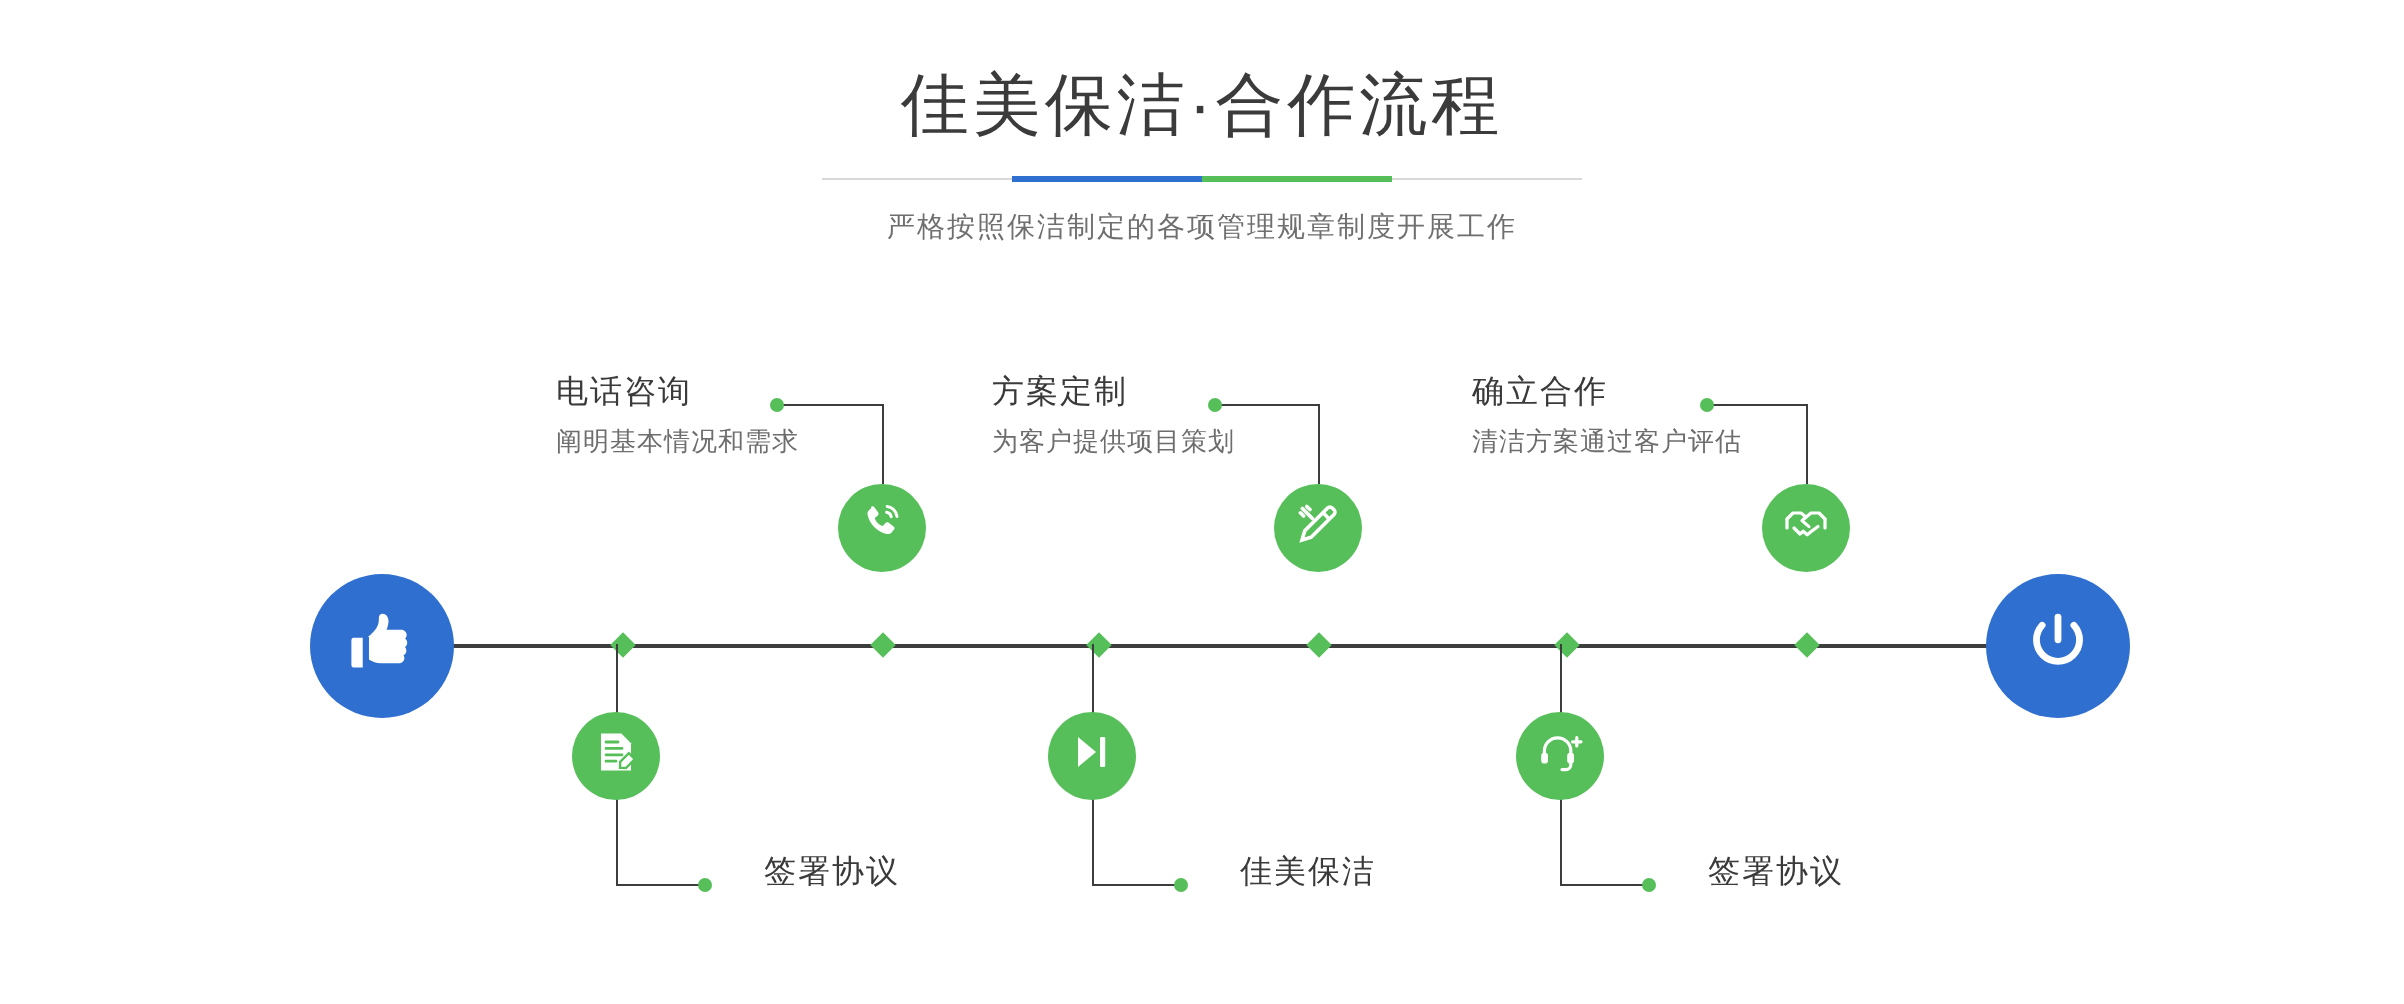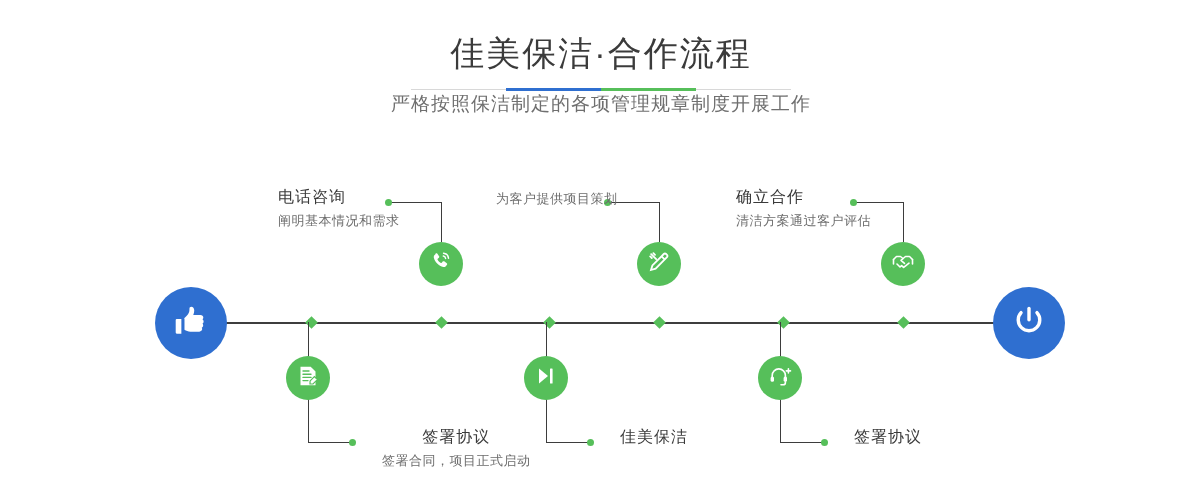--- a/index.html
+++ b/index.html
@@ -57,21 +57,22 @@
   }
   .rule-green {
     position: absolute;
     left: 190px;
     top: 0;
     width: 95px;
     height: 3px;
     background: #56bf5a;
   }
   .subtitle {
-    font-size: 19px;
+    margin-top: 14px;
+    font-size: 14px;
     color: #6f6f6f;
     letter-spacing: 1px;
   }
 
   
   .axis {
     position: absolute;
     left: 163px;
     top: 322px;
     width: 876px;
@@ -211,39 +212,39 @@
     <span>
       <svg width="24" height="24" viewBox="0 0 24 24" fill="#ffffff" aria-hidden="true">
         <path d="M4.5 2.8h10.2l4.8 4.8v13.6H4.5z" fill="#ffffff"></path>
         <path d="M7 7h6M7 10.2h8M7 13.4h8M7 16.6h5" stroke="#56bf5a" stroke-width="1.4" stroke-linecap="round"></path>
         <path d="M18.4 12.6l3 3-4.4 4.4-3-.1.1-3z" fill="#ffffff" stroke="#56bf5a" stroke-width="1.2"></path>
       </svg>
     </span>
   </div>
   <div class="label below" style="left:356px; top:426px;">
     <div class="lab-title">签署协议</div>
-    <div class="lab-desc">签署合同，项目正式启动</div>
   </div>
 
   <div class="node-dot" style="left:545px;"></div>
   <div class="node-dot" style="left:655px;"></div>
   <div class="connector conn-v" style="left:659px; top:202px; height:40px;"></div>
   <div class="connector conn-h" style="left:610px; top:202px; width:50px;"></div>
   <div class="tip-dot" style="left:604px; top:199px;"></div>
   <div class="bubble" style="left:637px; top:242px;">
     <span>
       <svg width="24" height="24" viewBox="0 0 24 24" fill="none" stroke="#ffffff" stroke-width="1.8" stroke-linecap="round" aria-hidden="true">
         <path d="M4 20l4.6-1.4L20 7.2a1.6 1.6 0 0 0 0-2.3l-.9-.9a1.6 1.6 0 0 0-2.3 0L5.4 15.4z"></path>
         <path d="M14.8 6.6l2.6 2.6"></path>
         <path d="M4.2 4.2l5 5"></path>
         <path d="M6.4 3.2l1.6 1.6M3.2 6.4l1.6 1.6"></path>
       </svg>
     </span>
   </div>
   <div class="label above" style="left:470px; top:186px;">
+    <div class="lab-title">方案定制</div>
     <div class="lab-desc">为客户提供项目策划</div>
   </div>
 
   <div class="connector conn-v" style="left:546px; top:322px; height:120px;"></div>
   <div class="connector conn-h" style="left:546px; top:442px; width:44px;"></div>
   <div class="tip-dot" style="left:587px; top:439px;"></div>
   <div class="bubble" style="left:524px; top:356px;">
     <span>
       <svg width="24" height="24" viewBox="0 0 24 24" fill="#ffffff" aria-hidden="true">
         <path d="M5 4.5l9 7.5-9 7.5z"></path>

